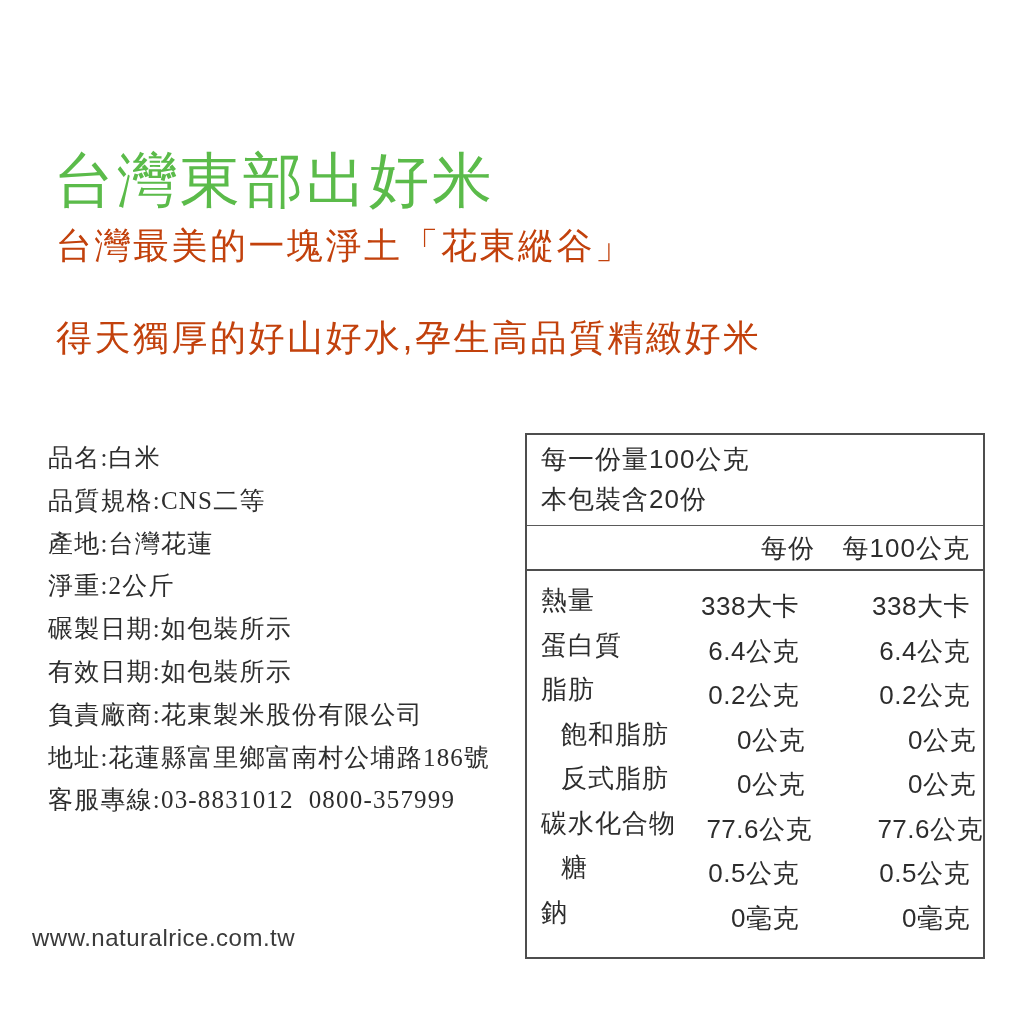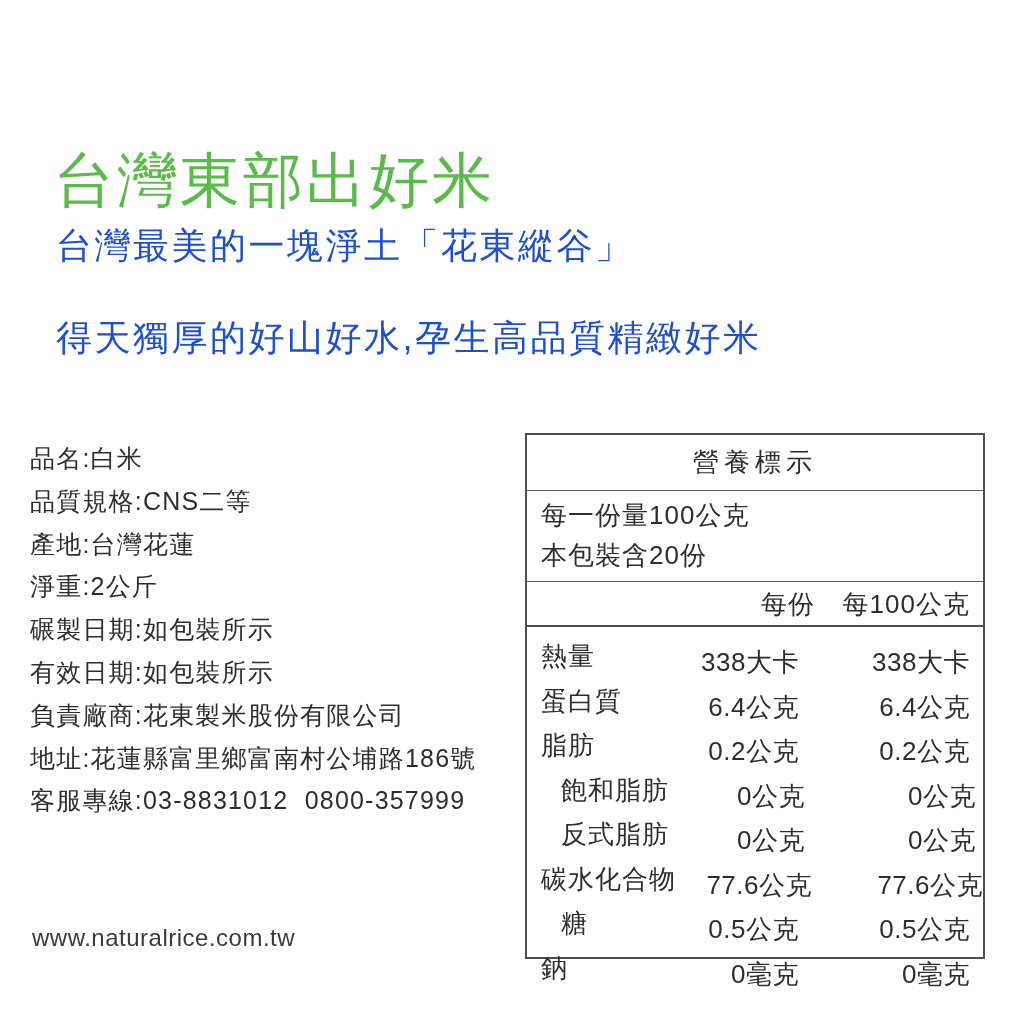--- a/index.html
+++ b/index.html
@@ -19,28 +19,28 @@
     line-height: 1.15;
     letter-spacing: 3px;
     color: var(--accent, #5BBB4A);
     font-weight: 500;
     white-space: pre;
   }
   .subtitle {
     position: absolute;
     font-size: 36px;
     letter-spacing: 2.5px;
-    color: #1d4ed8;
+    color: #c2410c;
     white-space: pre;
   }
   .subtitle1 { left: 56px; top: 222px; }
   .subtitle2 { left: 56px; top: 314px; }
   .info-block {
     position: absolute;
-    left: 30px; top: 437px;
+    left: 48px; top: 437px; font-family: Liberation Serif, serif;
   }
   .info-block p {
     margin: 0;
     font-size: 25px;
     line-height: 42.8px;
     letter-spacing: 1.2px;
     white-space: pre;
     color: #2d2d2d;
   }
   .website {
@@ -106,21 +106,20 @@
   <p>產地:台灣花蓮</p>
   <p>淨重:2公斤</p>
   <p>碾製日期:如包裝所示</p>
   <p>有效日期:如包裝所示</p>
   <p>負責廠商:花東製米股份有限公司</p>
   <p>地址:花蓮縣富里鄉富南村公埔路186號</p>
   <p>客服專線:03-8831012  0800-357999</p>
 </div>
 
 <div class="ntable">
-  <div class="nt-title">營養標示</div>
 
   <div class="nt-serving">
     <p>每一份量100公克</p>
     <p>本包裝含20份</p>
   </div>
 
   <div class="nt-colheads">
     <span class="lab"></span>
     <span class="v">每份</span>
     <span class="v">每100公克</span>

